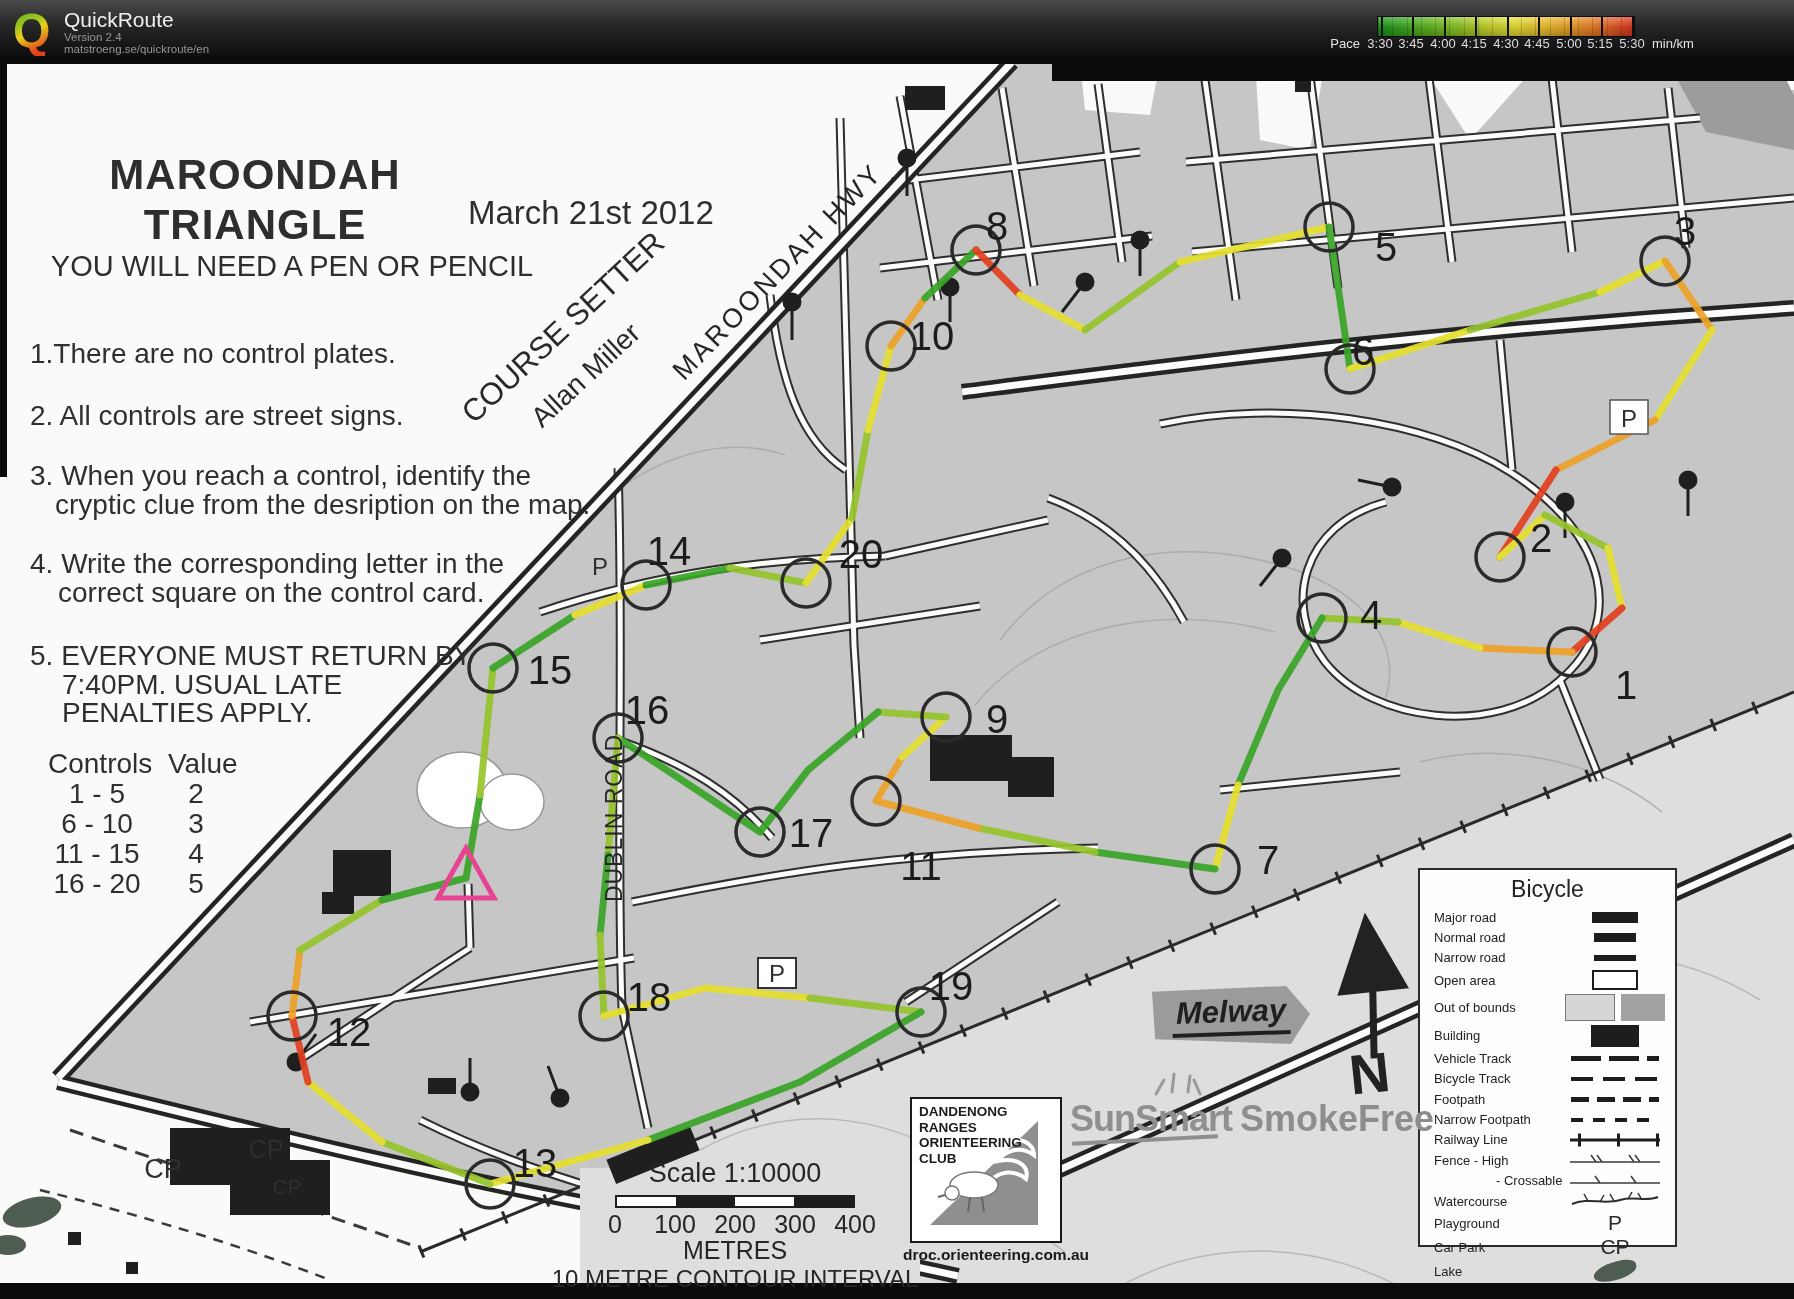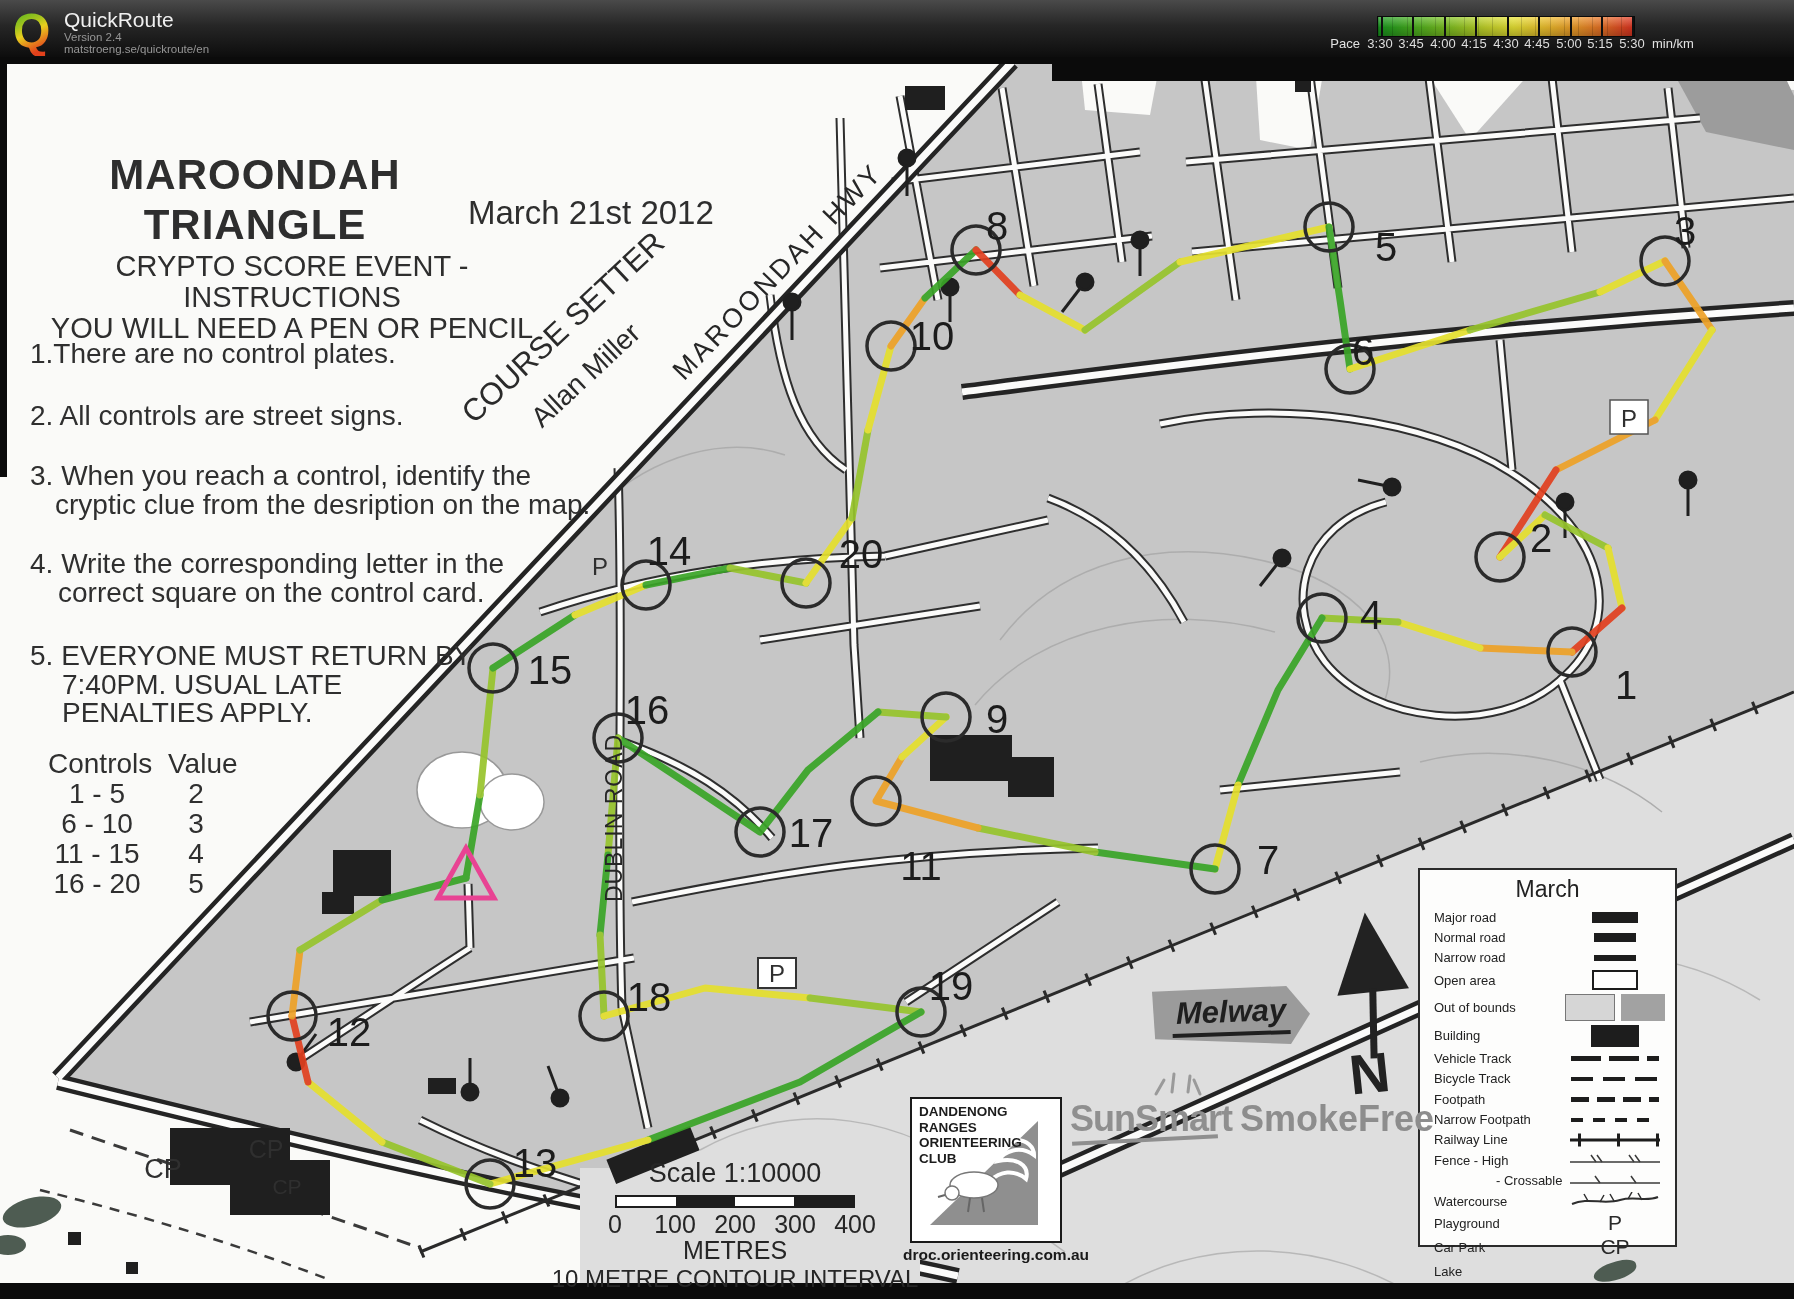--- a/index.html
+++ b/index.html
@@ -299,21 +299,20 @@
       <rect x="0" y="57" width="7" height="420"></rect>
     </g>
   </svg>
 
   <div class="abs m-title notes">
     <div>MAROONDAH</div>
     <div>TRIANGLE</div>
   </div>
   <div class="abs m-date notes">March 21st 2012</div>
   <div class="abs m-sub notes">
-    <div>CRYPTO SCORE EVENT - INSTRUCTIONS</div>
     <div>YOU WILL NEED A PEN OR PENCIL</div>
   </div>
   <div class="abs instr" style="left:30px;top:338px">1.There are no control plates.</div>
   <div class="abs instr" style="left:30px;top:400px">2. All controls are street signs.</div>
   <div class="abs instr" style="left:30px;top:460px">3. When you reach a control, identify the</div>
   <div class="abs instr" style="left:55px;top:489px">cryptic clue from the desription on the map.</div>
   <div class="abs instr" style="left:30px;top:548px">4. Write the corresponding letter in the</div>
   <div class="abs instr" style="left:58px;top:577px">correct square on the control card.</div>
   <div class="abs instr" style="left:30px;top:640px">5. EVERYONE MUST RETURN BY</div>
   <div class="abs instr" style="left:62px;top:669px">7:40PM. USUAL LATE</div>
@@ -324,21 +323,21 @@
   <div class="abs tbl" style="left:42px;top:778px;width:110px;text-align:center">1 - 5</div>
   <div class="abs tbl" style="left:168px;top:778px;width:56px;text-align:center">2</div>
   <div class="abs tbl" style="left:42px;top:808px;width:110px;text-align:center">6 - 10</div>
   <div class="abs tbl" style="left:168px;top:808px;width:56px;text-align:center">3</div>
   <div class="abs tbl" style="left:42px;top:838px;width:110px;text-align:center">11 - 15</div>
   <div class="abs tbl" style="left:168px;top:838px;width:56px;text-align:center">4</div>
   <div class="abs tbl" style="left:42px;top:868px;width:110px;text-align:center">16 - 20</div>
   <div class="abs tbl" style="left:168px;top:868px;width:56px;text-align:center">5</div>
 
   <div class="abs legend">
-    <div class="lg-title">March</div>
+    <div class="lg-title">Bicycle</div>
     <div class="lg-row">
         <span class="lg-label">Major road</span>
         <span class="lg-sym">
           <span class="sw" style="width:46px;height:11px"></span>
         </span>
       </div>
     <div class="lg-row">
         <span class="lg-label">Normal road</span>
         <span class="lg-sym">
           <span class="sw" style="width:42px;height:9px"></span>

